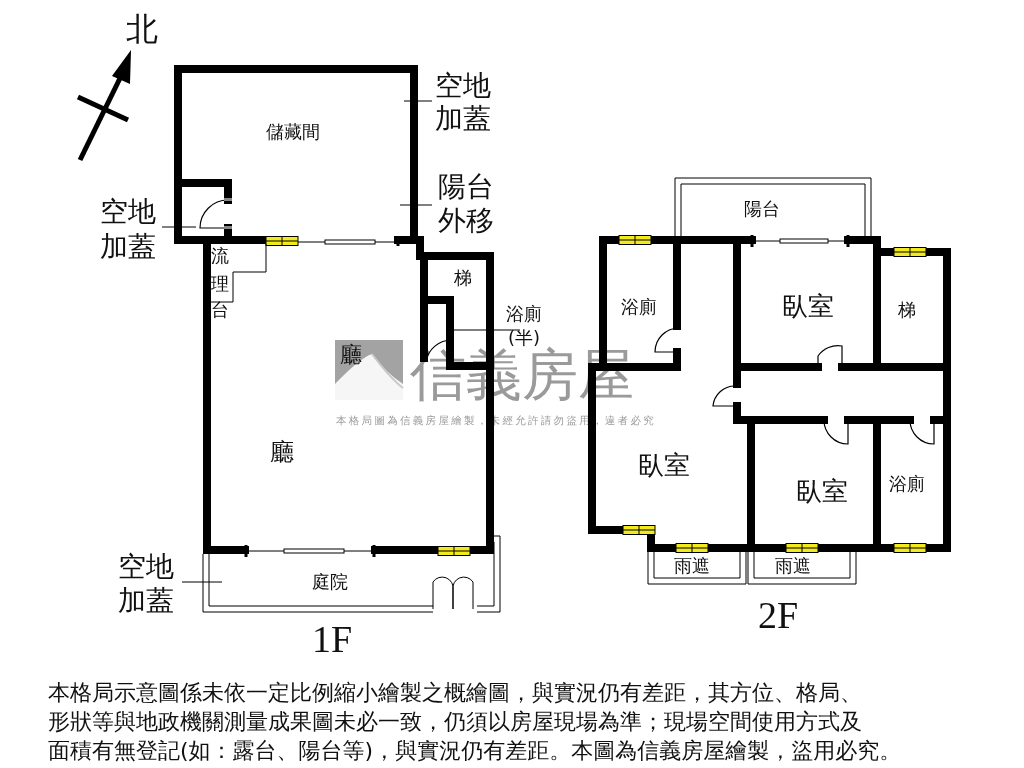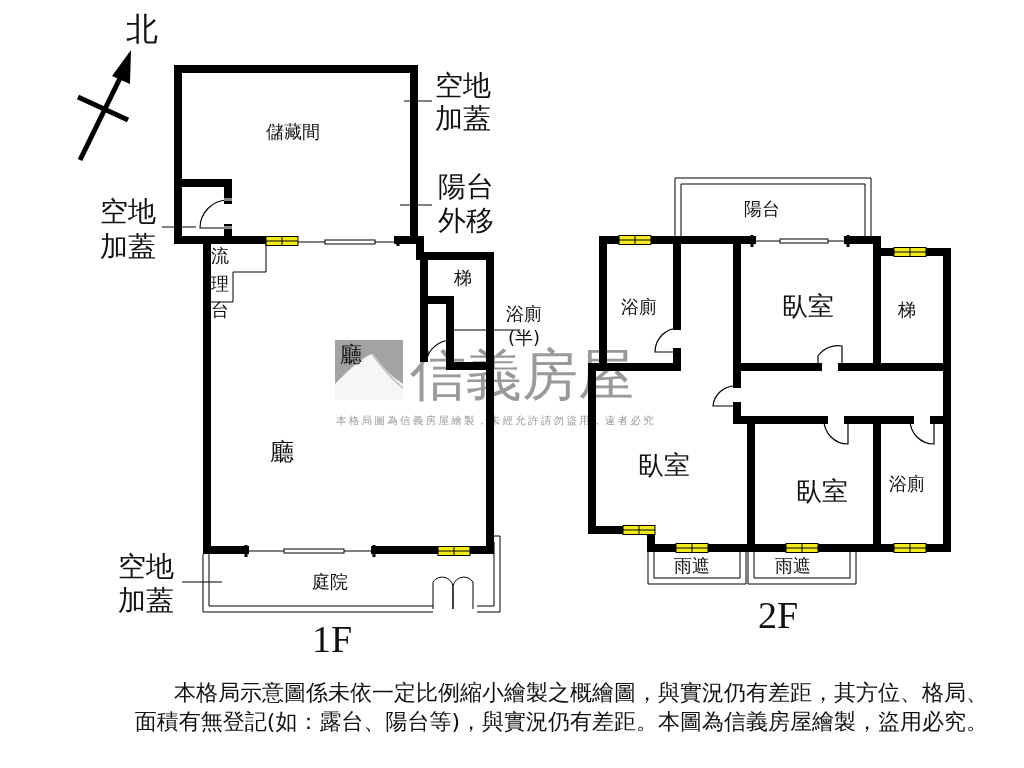--- a/index.html
+++ b/index.html
@@ -5,21 +5,21 @@
   html, body { margin: 0; padding: 0; background: #ffffff; }
   body { width: 1024px; height: 768px; position: relative; overflow: hidden;
          font-family: "DejaVu Serif", "Liberation Serif", serif; }
   #plan { position: absolute; left: 0; top: 0; width: 1024px; height: 768px; }
   .lbl { font-family: "DejaVu Sans", "Liberation Sans", sans-serif; fill: #111; }
   .serif { font-family: "Liberation Serif", "DejaVu Serif", serif; fill: #111; }
   .wm { font-family: "DejaVu Sans", "Liberation Sans", sans-serif; fill: #9a9a9a; }
   .disclaimer { position: absolute; left: 48px; top: 678px; width: 940px;
     font-family: "DejaVu Sans", "Liberation Sans", sans-serif; font-size: 22px;
     line-height: 29px; color: #111; }
-  .disclaimer div { white-space: nowrap; text-align: right; }
+  .disclaimer div { white-space: nowrap; }
 </style>
 </head>
 <body>
 
 <svg id="plan" viewBox="0 0 1024 768" xmlns="http://www.w3.org/2000/svg">
   <defs>
     <g id="win">
       <rect x="0" y="-4.5" width="32" height="9" fill="#f2ea1c" stroke="#000" stroke-width="1"></rect>
       <line x1="0" y1="0" x2="32" y2="0" stroke="#000" stroke-width="1"></line>
       <line x1="16" y1="-4.5" x2="16" y2="4.5" stroke="#000" stroke-width="1"></line>
@@ -190,14 +190,15 @@
   <text class="lbl" x="796" y="500" font-size="26">臥室</text>
   <text class="lbl" x="889" y="490" font-size="18">浴廁</text>
   <text class="lbl" x="674" y="572" font-size="18">雨遮</text>
   <text class="lbl" x="775" y="572" font-size="18">雨遮</text>
 
   <text class="serif" x="758" y="628" font-size="38">2F</text>
 </svg>
 
 <div class="disclaimer">
   <div>本格局示意圖係未依一定比例縮小繪製之概繪圖，與實況仍有差距，其方位、格局、</div>
+  <div>形狀等與地政機關測量成果圖未必一致，仍須以房屋現場為準；現場空間使用方式及</div>
   <div>面積有無登記(如：露台、陽台等)，與實況仍有差距。本圖為信義房屋繪製，盜用必究。</div>
 </div>
 
 </body></html>

